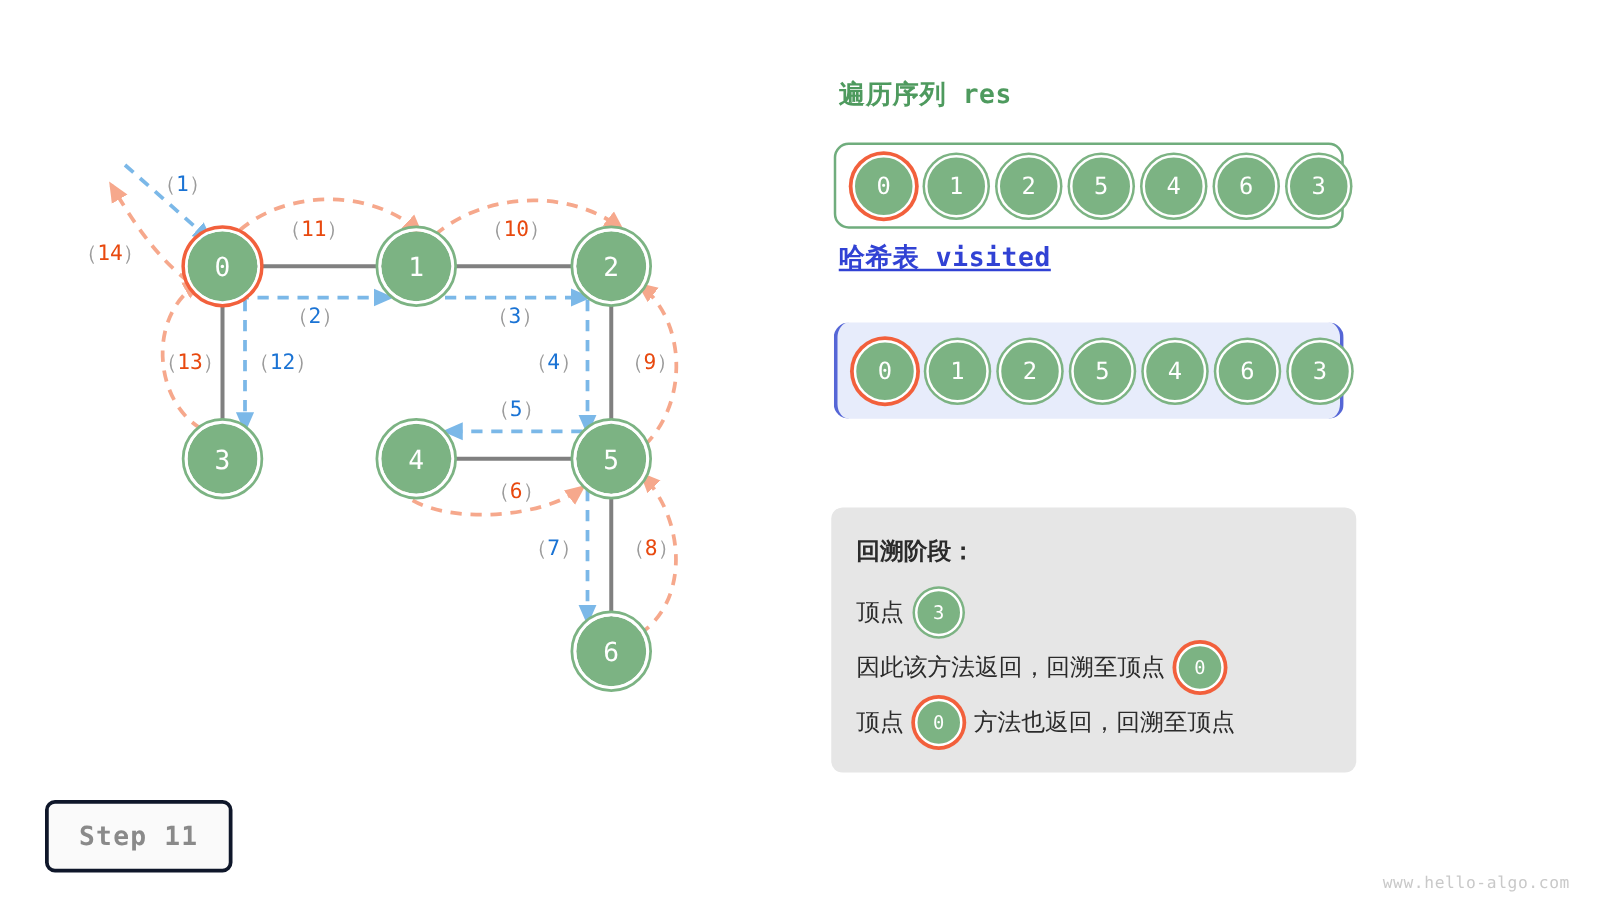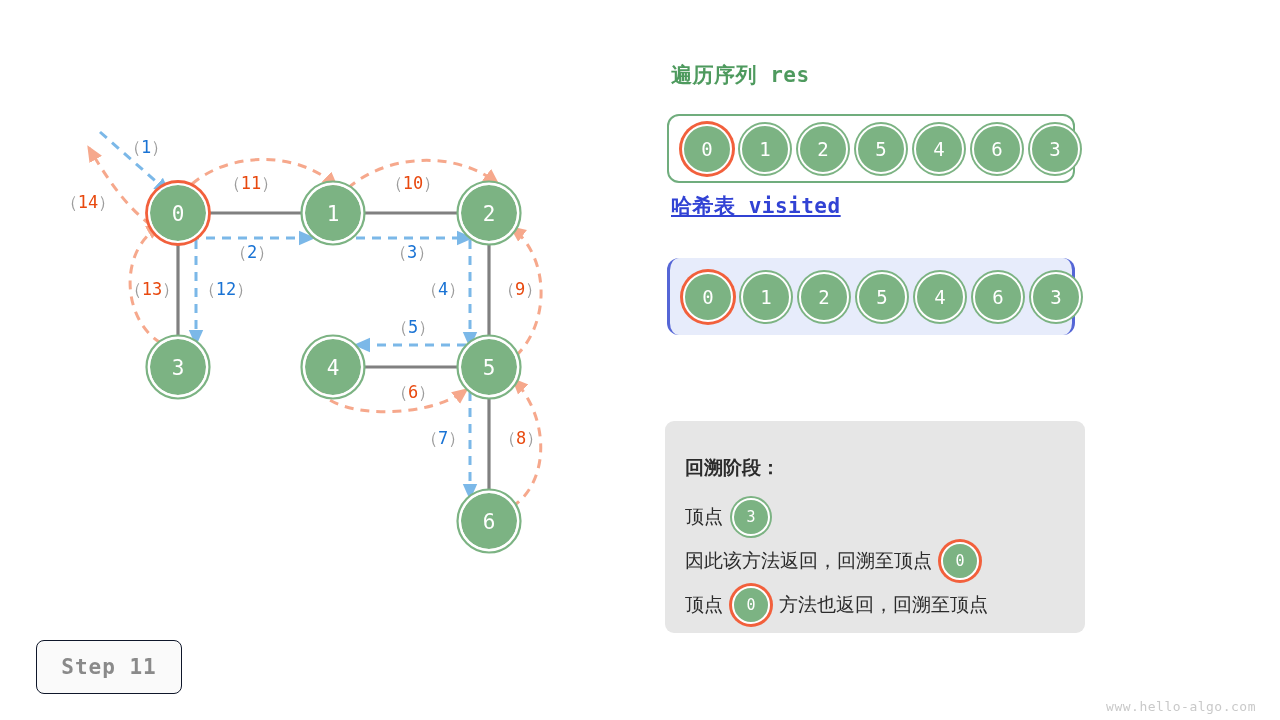--- a/index.html
+++ b/index.html
@@ -118,27 +118,27 @@
     font-size: 19px;
   }
   .chip.highlight {
     box-shadow: 0 0 0 3px #f2603c;
   }
 
   
   #info-box {
     position: absolute;
     left: 0px;
-    top: 421px;
+    top: 406px;
     width: 420px;
     height: 212px;
     background: #e6e6e6;
     border-radius: 9px;
     box-sizing: border-box;
-    padding: 34px 0 0 20px;
+    padding: 22px 0 0 20px;
   }
   .info-head {
     font-family: "DejaVu Sans", sans-serif;
     font-weight: bold;
     font-size: 19px;
     color: #2b2b2b;
     margin-bottom: 14px;
   }
   .info-line {
     display: flex;
@@ -170,21 +170,21 @@
   }
 
   
   #step-badge {
     position: absolute;
     left: 36px;
     top: 640px;
     width: 144px;
     height: 52px;
     background: #fafafa;
-    border: 1px solid #0f172a;
+    border: 3px solid #0f172a;
     border-radius: 8px;
     display: flex;
     align-items: center;
     justify-content: center;
     font-family: "DejaVu Sans Mono", "Liberation Mono", monospace;
     font-size: 21px;
     font-weight: bold;
     color: #8a8a8a;
     letter-spacing: 1px;
   }

